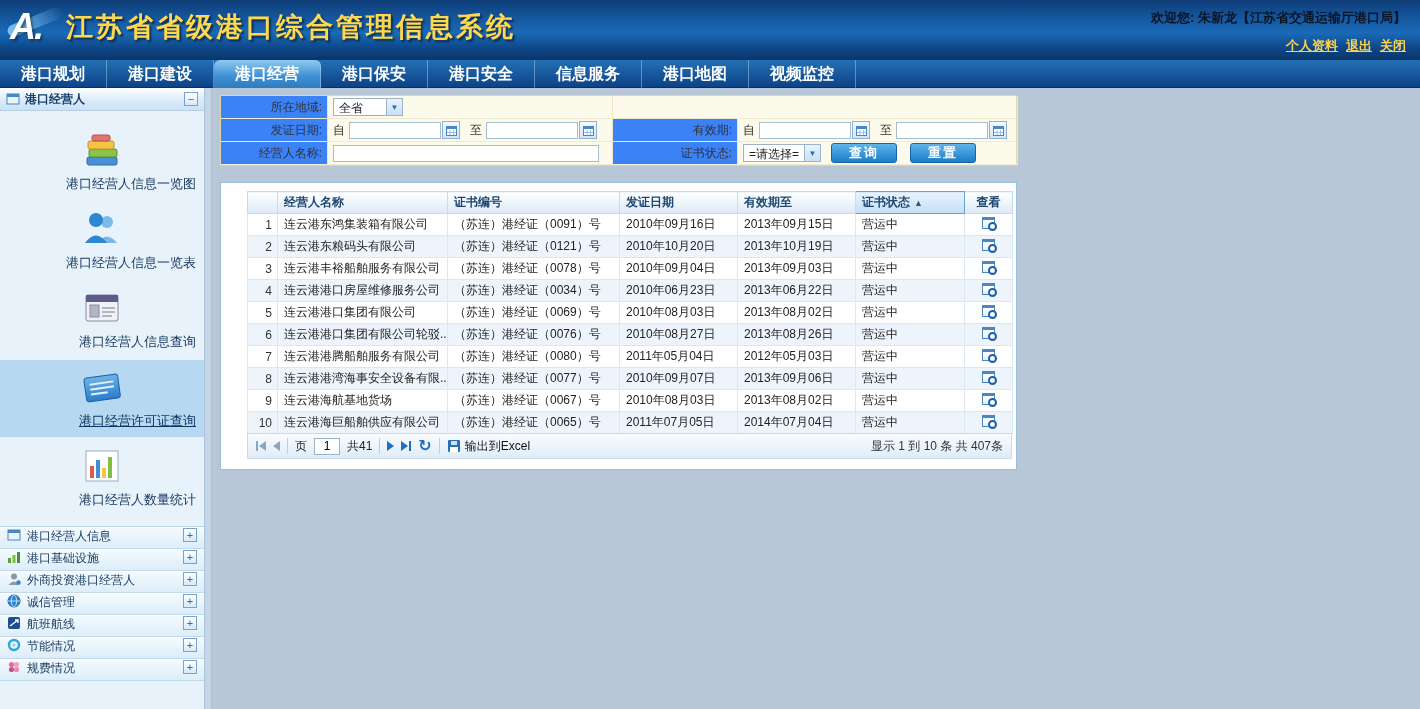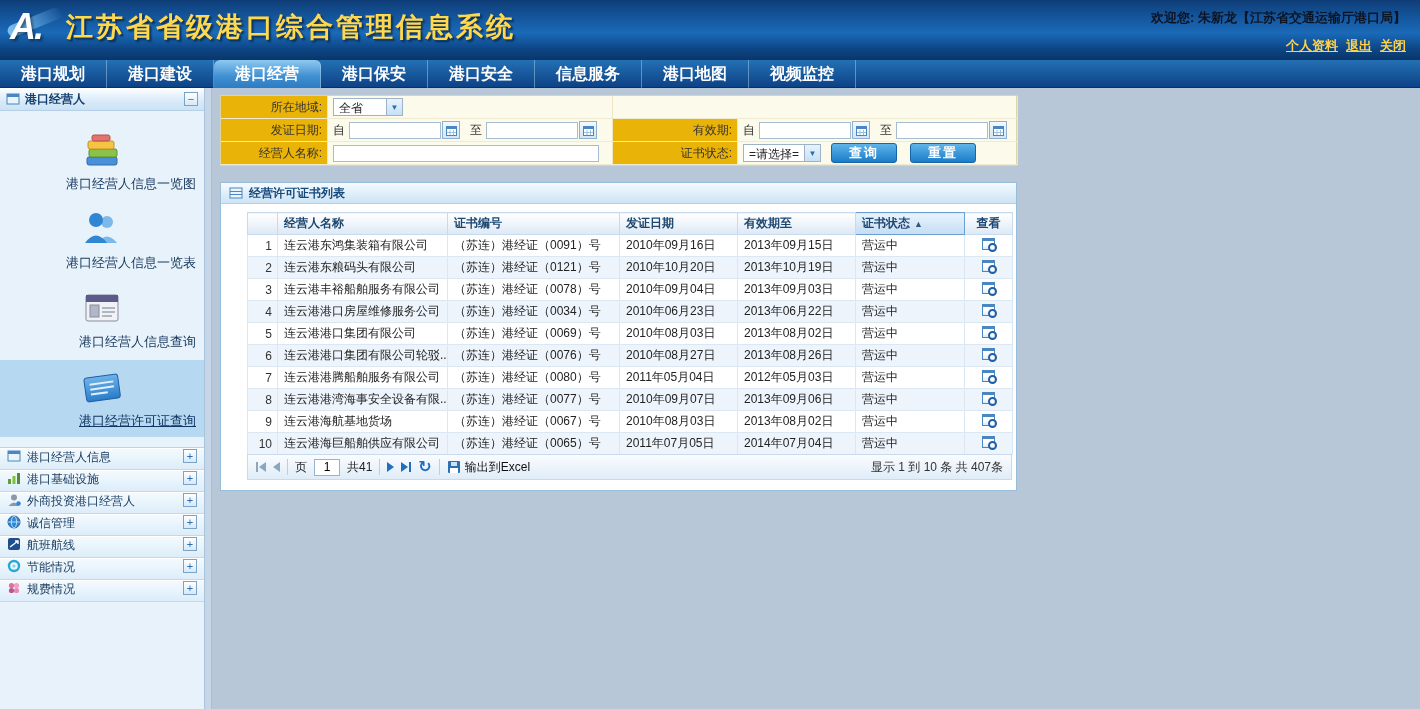--- a/index.html
+++ b/index.html
@@ -90,21 +90,21 @@
   
   .main { flex:1; padding:7px 0 0 8px; }
 
   
   .sform {
     width:797px; display:grid; grid-template-columns:107px 285px 125px 280px;
     border:1px solid #ddd5ac; background:#fcfaea;
   }
   .cell { height:23px; display:flex; align-items:center; padding:0 5px;
     border-right:1px solid #eee6c4; border-bottom:1px solid #f0ead0; }
-  .cell.lab { justify-content:flex-end; background:#eab308; color:#333; }
+  .cell.lab { justify-content:flex-end; background:#3b82f6; color:#333; }
   .cell.span2 { grid-column: span 2; }
   .mini-lab { margin-right:4px; color:#333; }
   .mini-lab.mid { margin-left:10px; }
   .tinput { height:17px; border:1px solid #a6bcd0; background:#fff; font-size:12px; padding:0 3px;
     font-family:"Liberation Sans","DejaVu Sans",sans-serif; }
   .dinput { width:92px; }
   .ninput { width:266px; }
   .cal-btn {
     width:18px; height:18px; margin-left:1px; cursor:pointer;
     border:1px solid #8fb0cf; background:linear-gradient(#f3f9fe,#d2e6f7);
@@ -269,20 +269,32 @@
               <rect x="5" y="7" width="34" height="24" rx="3" fill="url(#lic-g)" stroke="#1d5fa8"></rect>
               <line x1="10" y1="14" x2="34" y2="14" stroke="#dff0fc" stroke-width="2"></line>
               <line x1="10" y1="19" x2="34" y2="19" stroke="#dff0fc" stroke-width="2"></line>
               <line x1="10" y1="24" x2="27" y2="24" stroke="#dff0fc" stroke-width="2"></line>
             </g>
           </svg>
         </div>
         <div class="lbl">港口经营许可证查询</div>
       </div>
 
+      <div class="big-item">
+        <div class="ic">
+          <svg width="40" height="36" viewBox="0 0 40 36">
+            <rect x="4" y="3" width="32" height="30" fill="#ffffff" stroke="#9aabbc"></rect>
+            <rect x="8" y="18" width="4" height="12" fill="#e2574c"></rect>
+            <rect x="14" y="12" width="4" height="18" fill="#3f8fd6"></rect>
+            <rect x="20" y="20" width="4" height="10" fill="#f6c445"></rect>
+            <rect x="26" y="9" width="4" height="21" fill="#7fc043"></rect>
+          </svg>
+        </div>
+        <div class="lbl">港口经营人数量统计</div>
+      </div>
     </div>
 
     <div class="groups">
       <div class="group-row">
         <svg width="14" height="14">
           <rect x="1" y="2" width="12" height="10" fill="#eaf4fc" stroke="#4a86c0"></rect>
           <rect x="1" y="2" width="12" height="3" fill="#4a86c0"></rect>
         </svg>
         <span class="glbl">港口经营人信息</span>
         <span class="sq-btn">+</span>
@@ -419,28 +431,20 @@
           <span class="cv">=请选择=</span>
           <span class="carrow">▼</span>
         </span>
         <span style="width:10px"></span>
         <span class="btn">查询</span>
         <span class="btn">重置</span>
       </div>
     </div>
 
     <div class="rpanel">
-      <div class="rp-header">
-        <svg width="14" height="14">
-          <rect x="1" y="2" width="12" height="10" fill="#eaf4fc" stroke="#4a86c0"></rect>
-          <line x1="1" y1="5.5" x2="13" y2="5.5" stroke="#4a86c0"></line>
-          <line x1="1" y1="8.5" x2="13" y2="8.5" stroke="#4a86c0"></line>
-        </svg>
-        <span>经营许可证书列表</span>
-      </div>
       <div class="rp-body">
         <table class="dgrid">
           <colgroup>
             <col style="width:30px">
               <col style="width:170px">
               <col style="width:172px">
             <col style="width:118px">
               <col style="width:118px">
               <col style="width:109px">
               <col style="width:48px">

